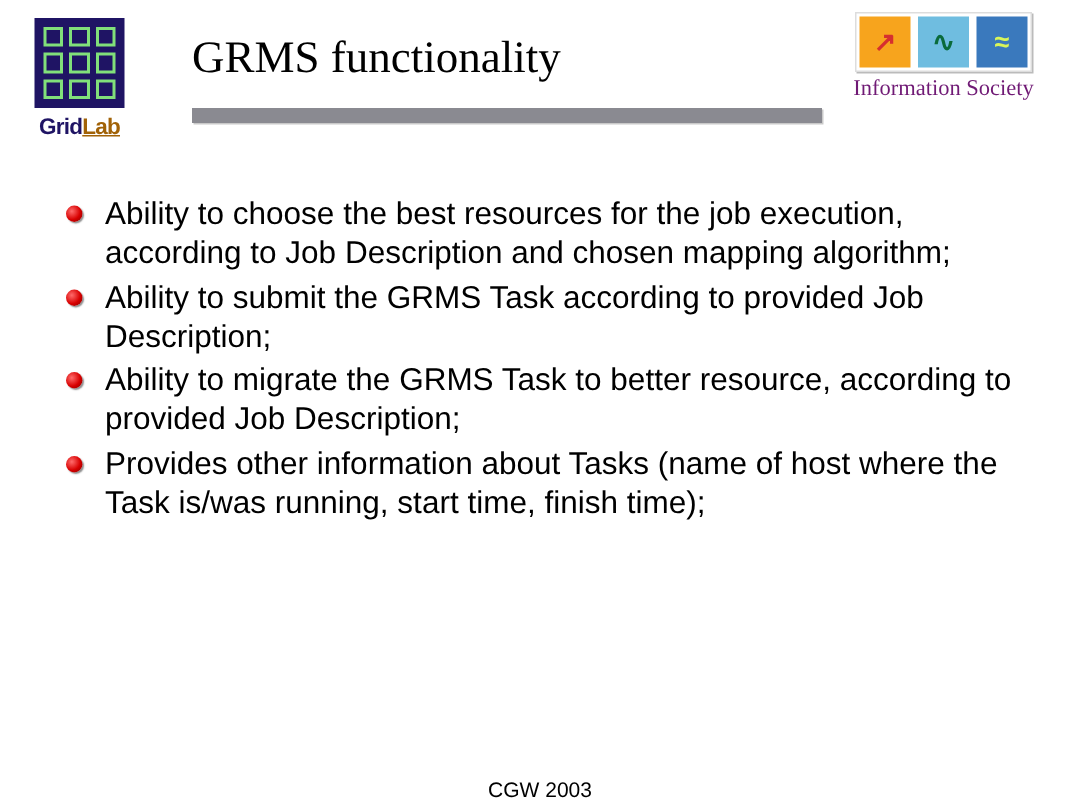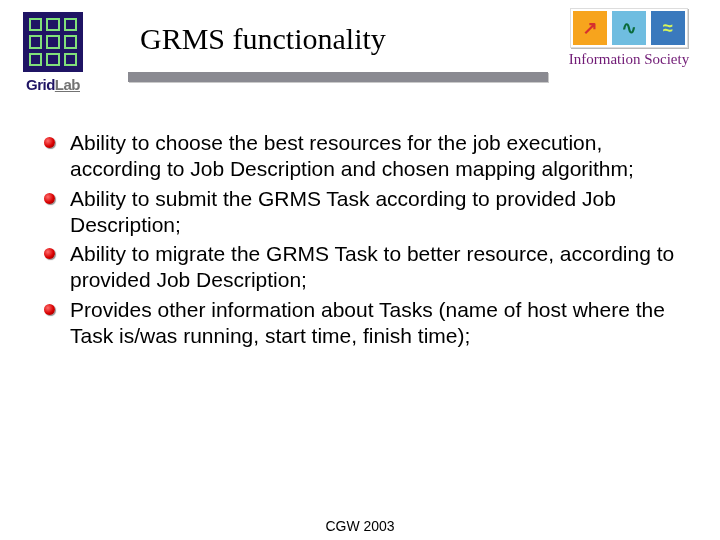--- a/index.html
+++ b/index.html
@@ -41,21 +41,21 @@
     background: #1f1464;
     border: 2px solid #81e07a;
   }
   .logo-gridlab-label {
     text-align: center;
     font-weight: bold;
     font-size: 15px;
     color: #1f1464;
     letter-spacing: -0.5px;
   }
-  .logo-gridlab-label b { color: #737373; text-decoration: underline; }
+  .logo-gridlab-label b { color: #a16207; text-decoration: underline; }
 
   
   .logo-ist {
     position: absolute;
     right: 16px;
     top: 8px;
     width: 150px;
     text-align: center;
   }
   .ist-band {
@@ -79,21 +79,20 @@
   .ist-c { background:#3a79bd; color:#d8f55a; }
   .logo-ist-top { color:#701a75;font-family:Liberation Serif, serif;font-size:15px;line-height:15px;margin-bottom:2px; }
   .logo-ist-bot { color:#2e4da9;font-family:'Times New Roman',serif;font-size:15px;line-height:15px; }
 
   
   .title {
     position:absolute;
     left:128px; top:22px;
     font-family:'Times New Roman',serif;
     font-size:30px;
-    margin-left:12px;
   }
   .title-rule {
     position:absolute;
     left:128px; top:72px;
     width:420px; height:10px;
     background: #8a8a91;
     box-shadow: 1px 1px 0 #c9c9c9;
   }
 
   

